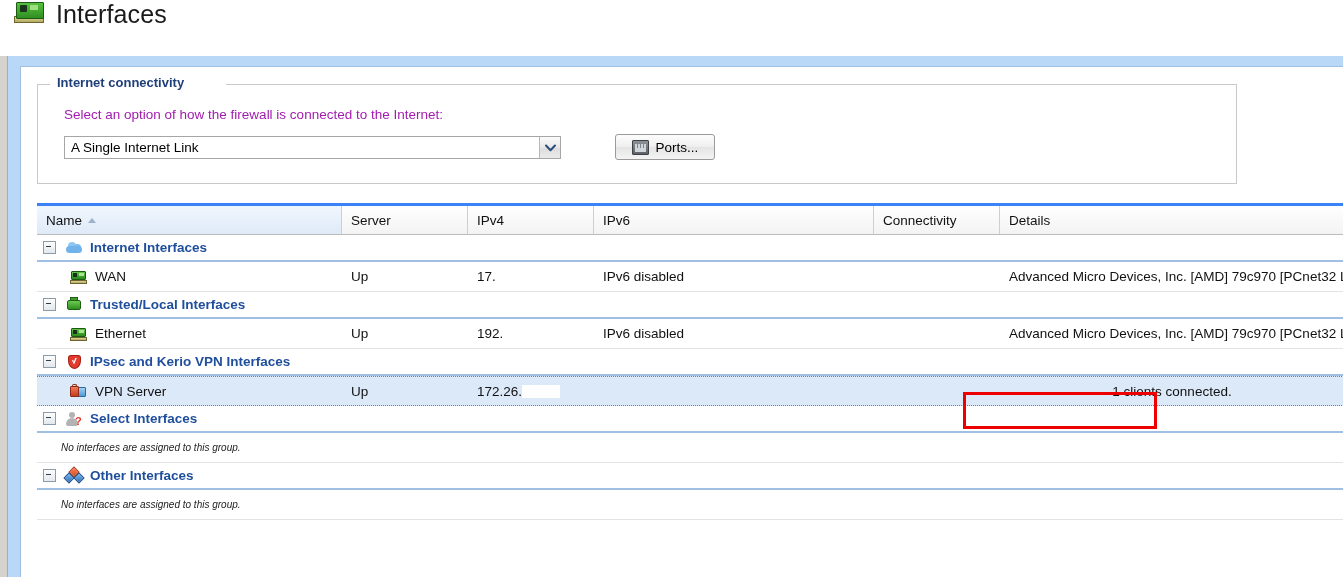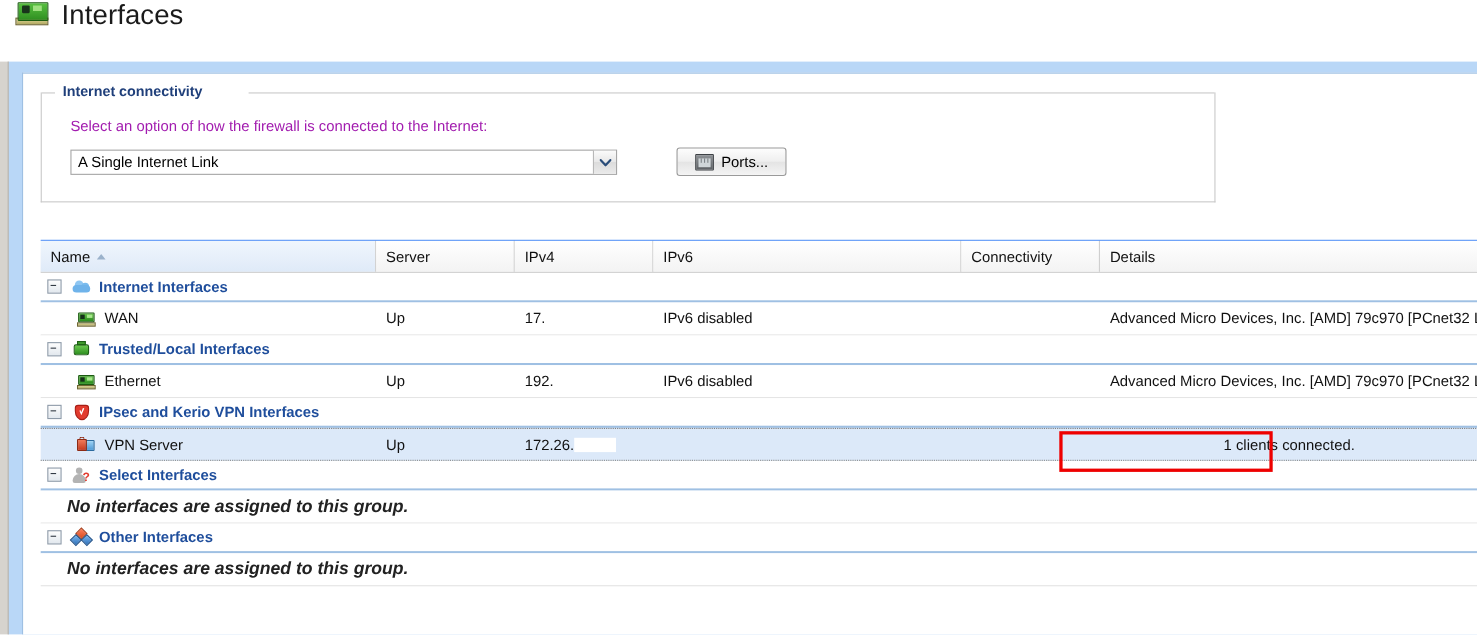--- a/index.html
+++ b/index.html
@@ -92,21 +92,21 @@
     background: #ffffff;
     border-top: 1px solid #9fc0e3;
     border-left: 1px solid #9fc0e3;
     box-sizing: border-box;
   }
 
   
   .group-box {
     position: absolute;
     left: 16px; top: 17px;
-    width: 1068px; height: 100px;
+    width: 1200px; height: 100px;
     border: 1px solid #c9c9c9;
     border-top: none;
     box-sizing: border-box;
   }
   .group-box-top-left {
     position: absolute;
     left: 0; top: 0;
     width: 12px; height: 1px;
     background: #c9c9c9;
   }
@@ -203,23 +203,23 @@
     background: #7e8488;
   }
   .ports-label {
     font-size: 13.5px;
     color: #000;
   }
 
   
   .table {
     position: absolute;
-    left: 16px; top: 151px;
+    left: 16px; top: 136px;
     width: 1307px;
-    border-top: 1px solid #3b82f6;
+    border-top: 3px solid #3b82f6;
     box-sizing: border-box;
   }
   .thead {
     display: flex;
     height: 28px;
     background: linear-gradient(180deg,#ffffff 0%,#f2f2f2 100%);
     border-bottom: 1px solid #bcbcbc;
   }
   .th {
     font-size: 13.5px;
@@ -427,26 +427,25 @@
 
   .empty-row {
     display: flex;
     height: 30px;
     align-items: center;
     background: #ffffff;
     border-bottom: 1px solid #e3e3e3;
     box-sizing: border-box;
   }
   .empty-text {
-    font-size: 16px;
+    font-size: 10px;
     font-style: italic;
     color: #222;
     padding-left: 24px;
     white-space: nowrap;
-    font-weight: bold;
   }
 
   .redact-box {
     display: inline-block;
     width: 38px;
     height: 13px;
     background: #ffffff;
     vertical-align: middle;
   }
 

